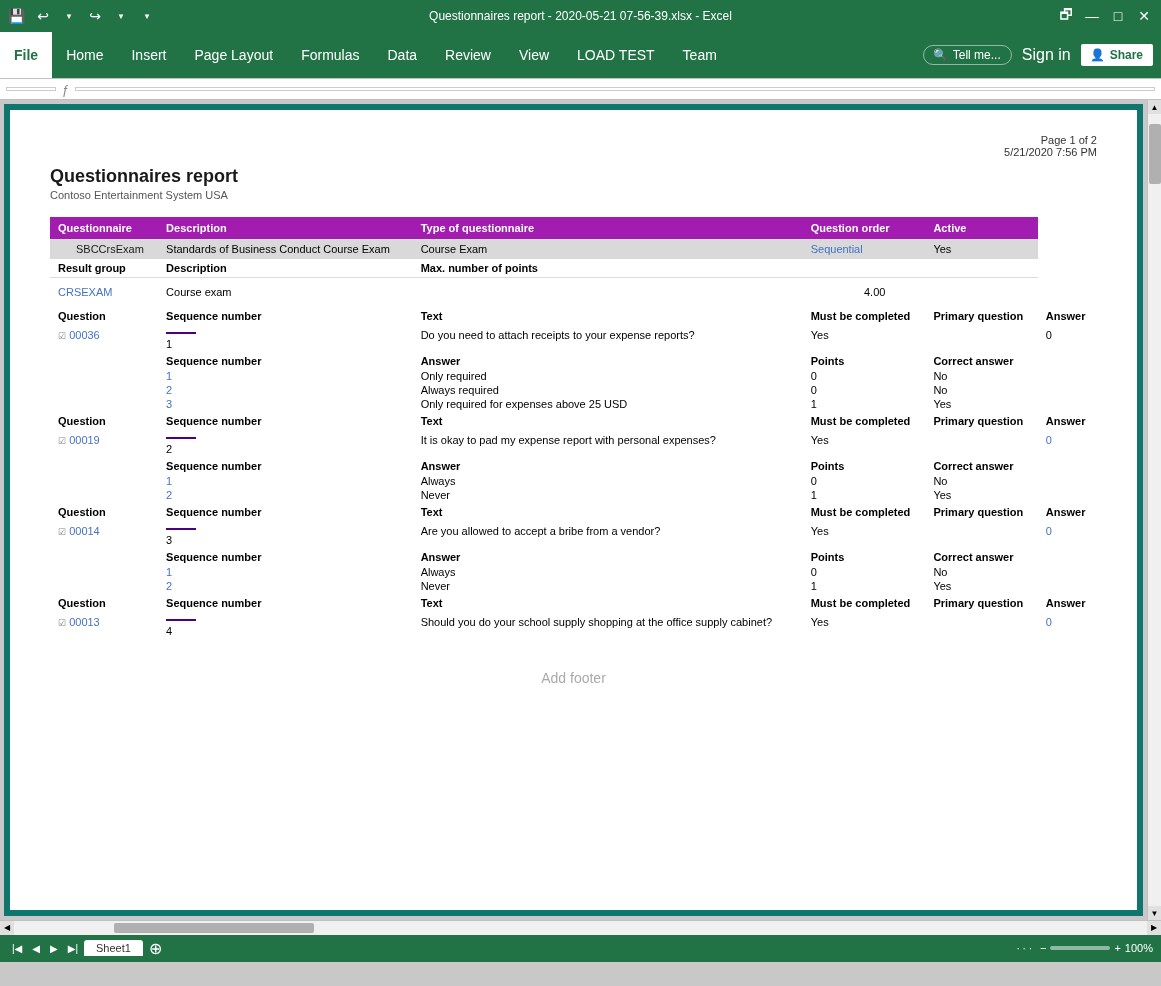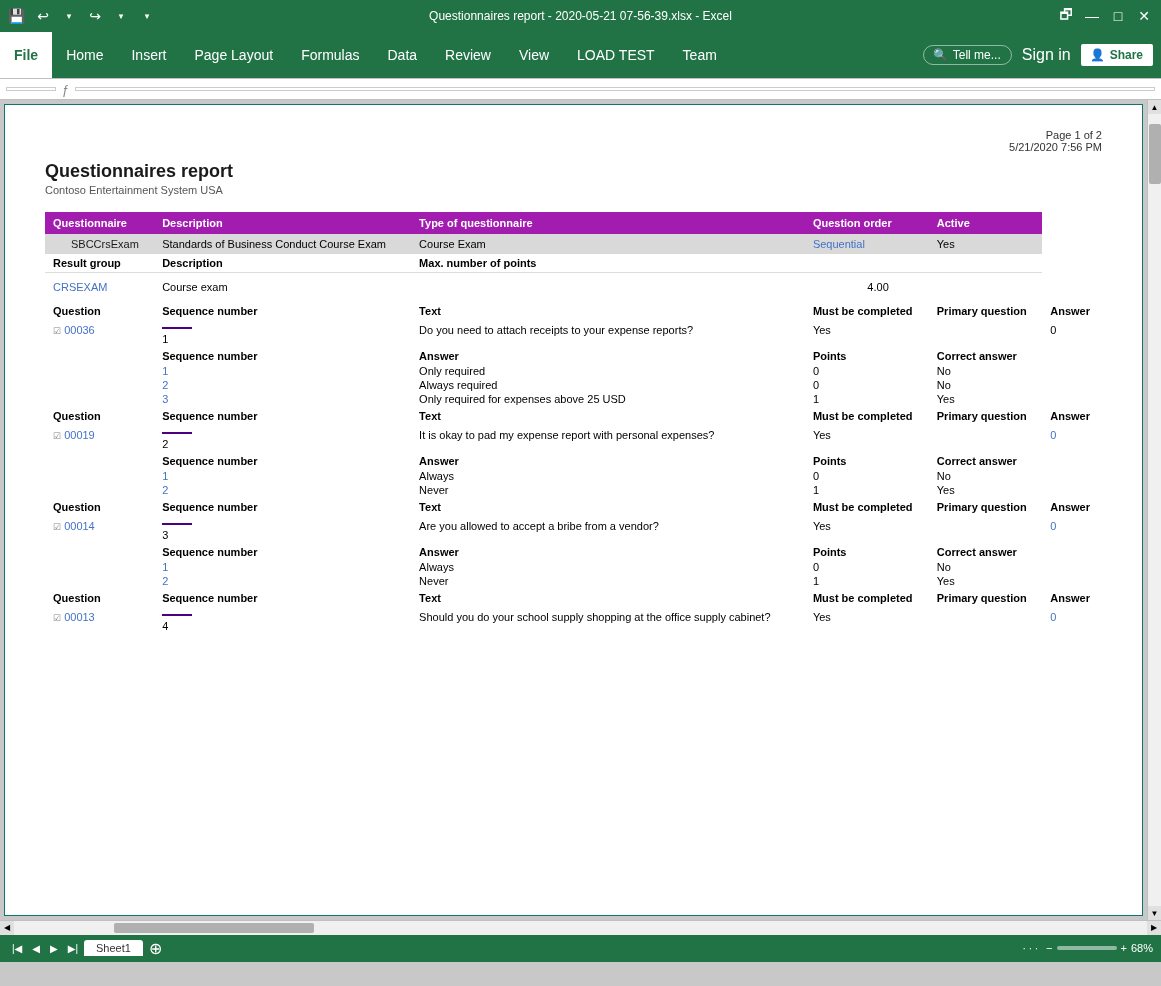--- a/index.html
+++ b/index.html
@@ -73,21 +73,21 @@
     }
     .scroll-arrow { width: 14px; height: 14px; background: #e0e0e0; display: flex; align-items: center; justify-content: center; font-size: 8px; cursor: pointer; }
     .scroll-track { flex: 1; width: 14px; background: #f0f0f0; position: relative; }
     .scroll-thumb { width: 12px; height: 60px; background: #b0b0b0; margin: 0 auto; border-radius: 2px; margin-top: 10px; cursor: pointer; }
 
     
     .sheet-area {
       flex: 1;
       background: white;
       overflow: hidden;
-      border: 1px solid #0f766e;
+      border: 6px solid #0f766e;
       margin: 4px;
       display: flex;
       flex-direction: column;
     }
 
     .print-page {
       flex: 1;
       background: white;
       padding: 24px 40px;
       overflow-y: auto;
@@ -499,20 +499,21 @@
               <span>4</span>
             </td>
             <td style="vertical-align:top;">Should you do your school supply shopping at the office supply cabinet?</td>
             <td style="vertical-align:top;">Yes</td>
             <td></td>
             <td style="vertical-align:top; color:#4472c4;">0</td>
           </tr>
         </tbody>
       </table>
 
+      <div class="footer-placeholder">Add footer</div>
 
     </div>
   </div>
 
   <div class="scrollbar-right">
     <div class="scroll-arrow">▲</div>
     <div class="scroll-track">
       <div class="scroll-thumb"></div>
     </div>
     <div class="scroll-arrow">▼</div>
@@ -535,16 +536,16 @@
     <span class="sheet-nav">▶|</span>
     <div class="sheet-tab">Sheet1</div>
     <span class="sheet-add">⊕</span>
   </div>
   <div class="bottom-right">
     <span style="color:white; font-size:10px;">· · ·</span>
     <div class="zoom-control">
       <span style="cursor:pointer;">−</span>
       <div class="zoom-slider"></div>
       <span style="cursor:pointer;">+</span>
-      <span>68%</span>
+      <span>100%</span>
     </div>
   </div>
 </div>
 
 </body></html>

